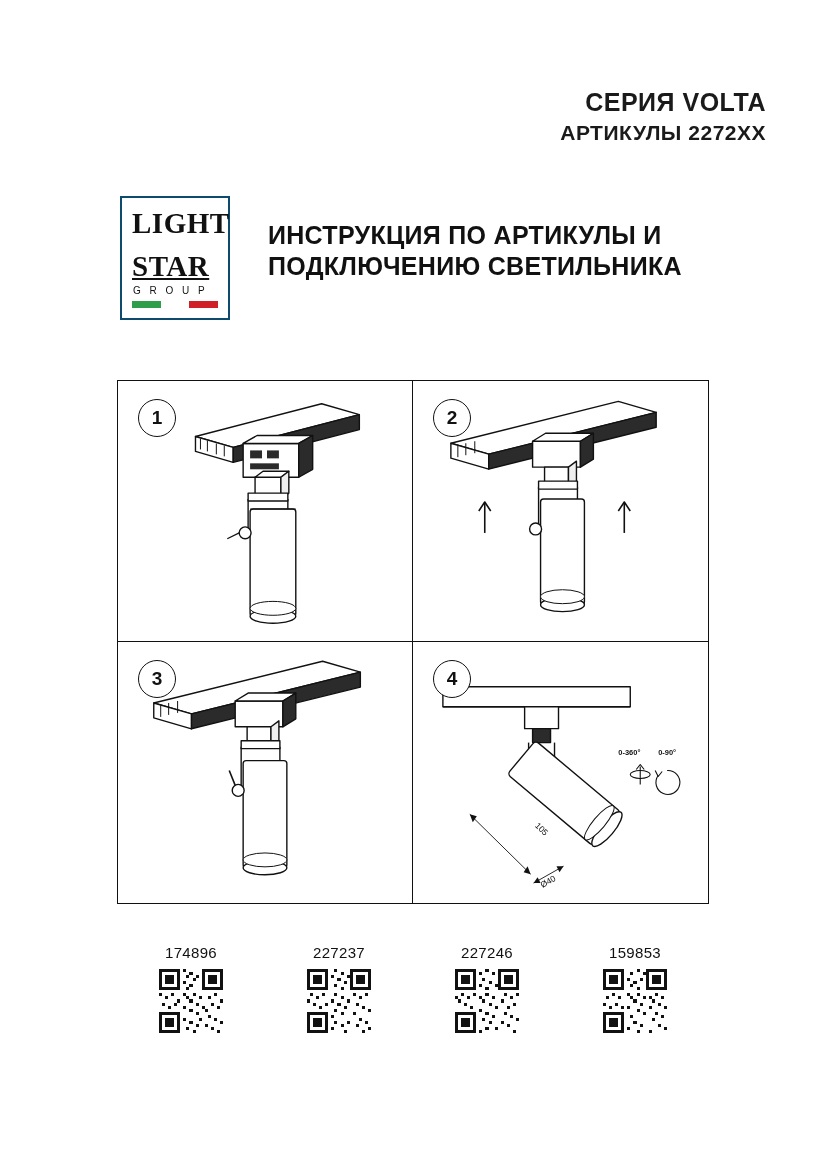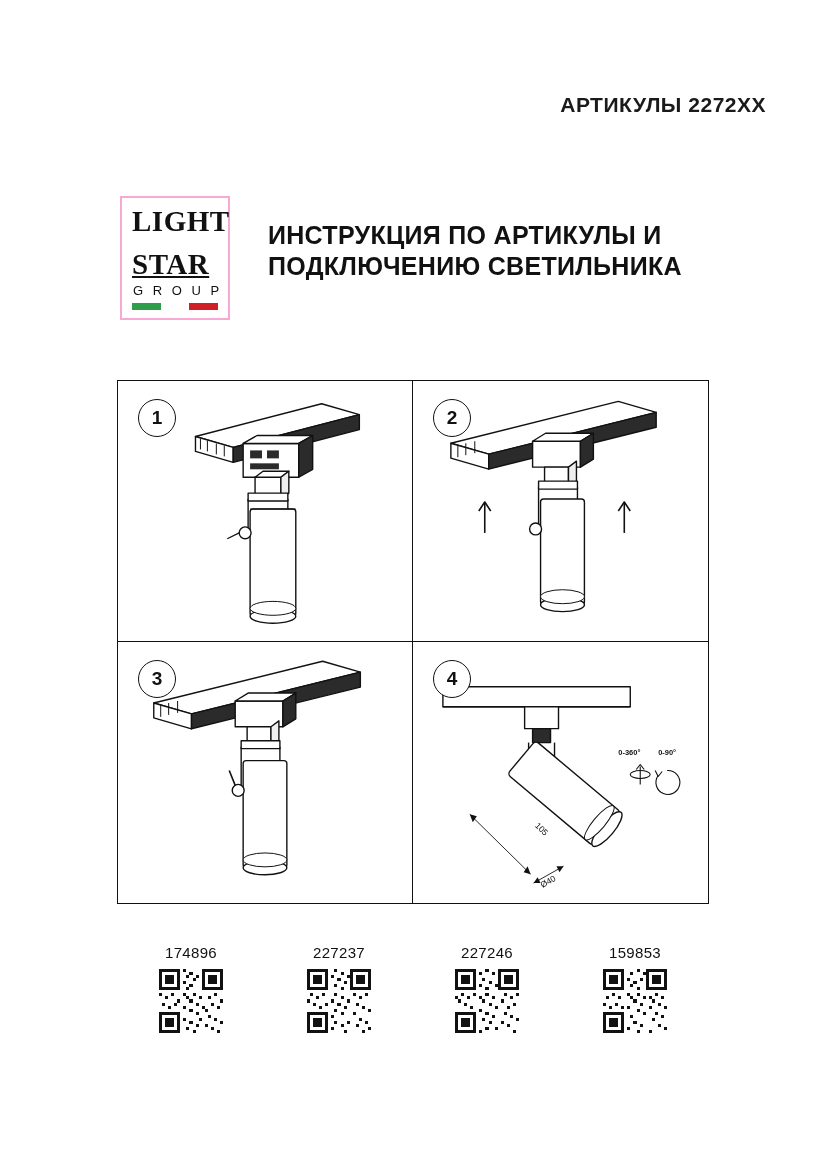--- a/index.html
+++ b/index.html
@@ -14,33 +14,33 @@
   .header-title .line1{
     font-size:25px;font-weight:bold;letter-spacing:.5px;line-height:28px;
   }
   .header-title .line2{
     font-size:21px;font-weight:bold;letter-spacing:.5px;line-height:26px;margin-top:4px;
   }
 
   
   .logo-box{
     position:absolute;left:120px;top:196px;width:110px;height:124px;
-    border:2px solid #f9a8d4;box-sizing:border-box;background:#fff;
+    border:2px solid #0c4a6e;box-sizing:border-box;background:#fff;
   }
   .logo-inner{
     position:absolute;left:4px;top:4px;right:4px;bottom:4px;
     display:flex;flex-direction:column;justify-content:center;
   }
   .logo-l1,.logo-l2{
     font-family:"Liberation Serif",serif;font-weight:bold;font-size:29px;
     line-height:30px;letter-spacing:.5px;color:#111;padding-left:6px;
   }
   .logo-l2{margin-top:13px;text-decoration:underline;}
   .logo-group{
-    font-size:13px;letter-spacing:3px;color:#111;padding-left:7px;margin-top:4px;
+    font-size:10px;letter-spacing:3px;color:#111;padding-left:7px;margin-top:4px;
   }
   .logo-flag{
     margin-top:5px;margin-left:6px;width:86px;height:7px;display:flex;
   }
   .logo-flag i{display:block;height:100%;flex:1;}
   .logo-flag .g{background:#2e9e4b;}
   .logo-flag .w{background:#ffffff;}
   .logo-flag .r{background:#d01f27;}
 
   .doc-title{
@@ -76,20 +76,21 @@
   .code{width:120px;display:flex;flex-direction:column;align-items:center;}
   .code .num{font-size:15px;color:#111;letter-spacing:.3px;margin-bottom:8px;}
   .qr{width:64px;height:64px;display:block;}
 </style>
 </head>
 <body>
 
 <div class="page">
 
   <div class="header-title">
+    <div class="line1">СЕРИЯ VOLTA</div>
     <div class="line2">АРТИКУЛЫ 2272XX</div>
   </div>
 
   <div class="logo-box">
     <div class="logo-inner">
       <div class="logo-l1">LIGHT</div>
       <div class="logo-l2">STAR</div>
       <div class="logo-group">G R O U P</div>
       <div class="logo-flag">
         <i class="g"></i>

